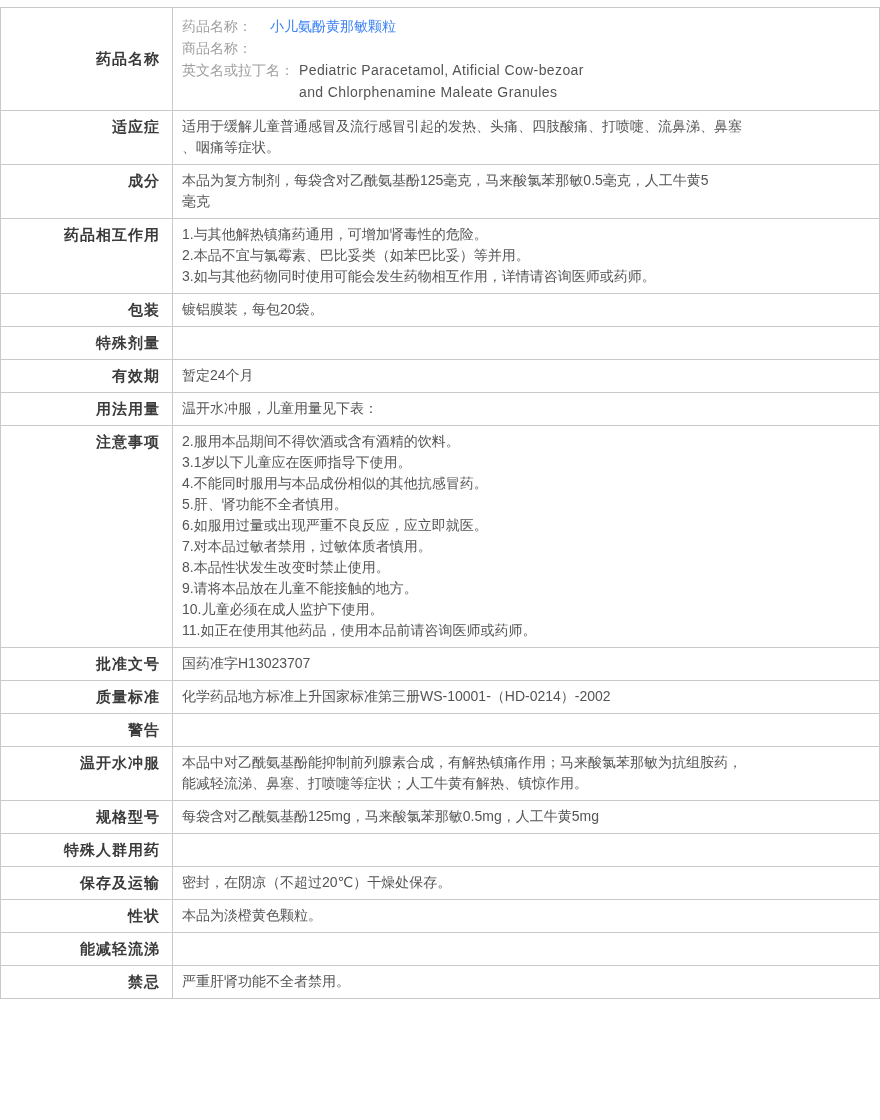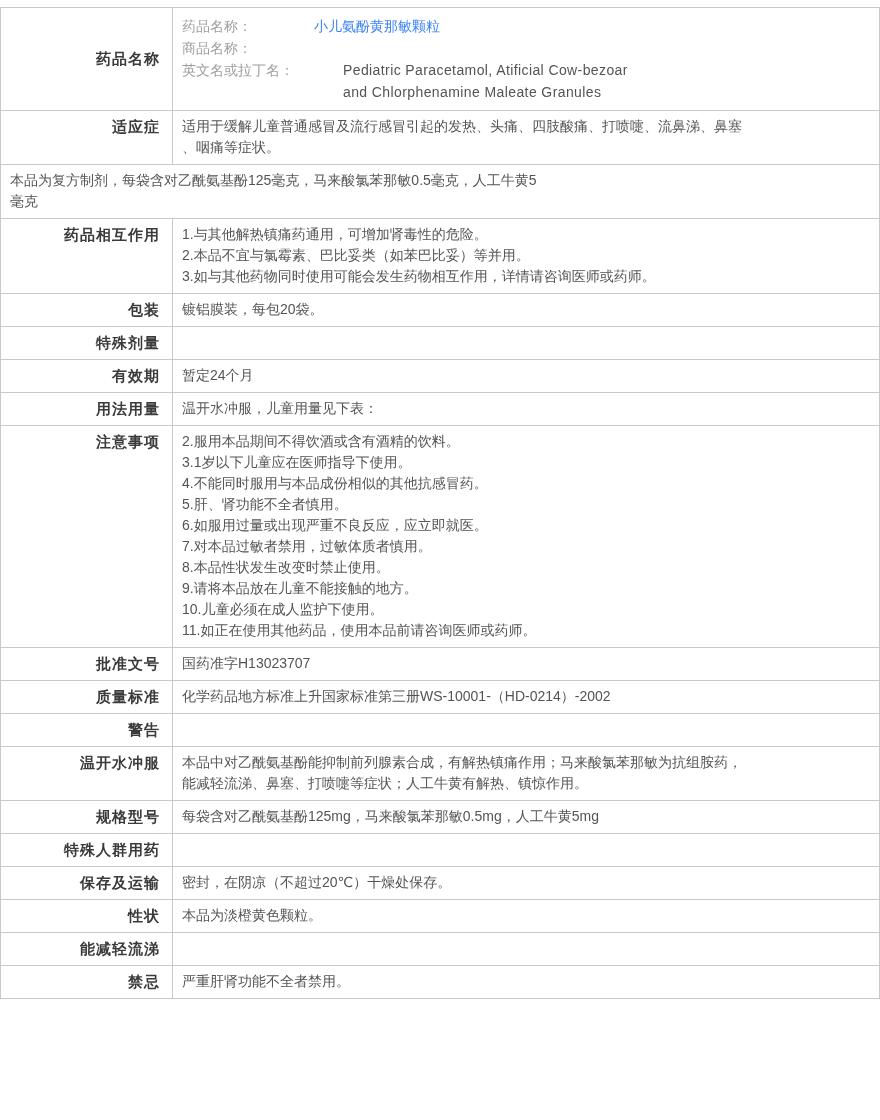--- a/index.html
+++ b/index.html
@@ -59,21 +59,20 @@
     justify-content: flex-end;
   }
   .name-row .cell.content {
     padding-top: 7px;
     padding-bottom: 7px;
     line-height: 22px;
   }
   .name-line {
     display: flex;
     align-items: flex-start;
-    gap: 44px;
   }
   .name-line .k {
     color: #9e9e9e;
     flex: none;
     white-space: nowrap;
   }
   .name-line .v {
     color: #3b82f6;
     margin-left: 18px;
   }
@@ -111,20 +110,21 @@
   </div>
 
 <div class="row">
       <div class="cell label">适应症</div>
       <div class="cell content">
         <div class="line">适用于缓解儿童普通感冒及流行感冒引起的发热、头痛、四肢酸痛、打喷嚏、流鼻涕、鼻塞</div>
         <div class="line">、咽痛等症状。</div>
       </div>
     </div>
     <div class="row">
+      <div class="cell label">成分</div>
       <div class="cell content">
         <div class="line">本品为复方制剂，每袋含对乙酰氨基酚125毫克，马来酸氯苯那敏0.5毫克，人工牛黄5</div>
         <div class="line">毫克</div>
       </div>
     </div>
     <div class="row">
       <div class="cell label">药品相互作用</div>
       <div class="cell content">
         <div class="line">1.与其他解热镇痛药通用，可增加肾毒性的危险。</div>
         <div class="line">2.本品不宜与氯霉素、巴比妥类（如苯巴比妥）等并用。</div>

